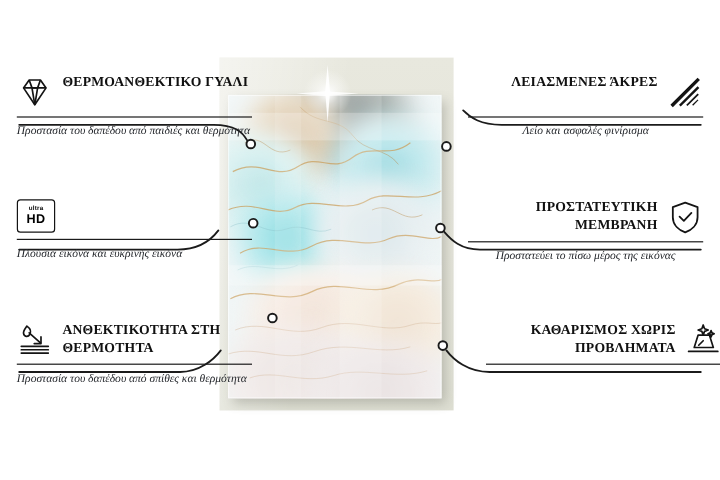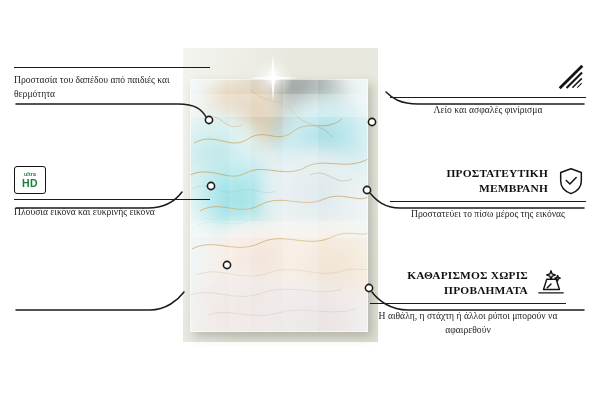--- a/index.html
+++ b/index.html
@@ -57,35 +57,35 @@
   
   .feat{position:absolute;width:196px;}
   .feat .row{display:flex;align-items:flex-start;gap:8px;}
   .feat.left .row{justify-content:flex-start;}
   .feat.right .row{justify-content:flex-end;}
   .ttl{font-size:11.4px;font-weight:700;line-height:1.28;letter-spacing:.2px;
        text-transform:uppercase;color:#111;}
   .feat.left .ttl{text-align:left;}
   .feat.right .ttl{text-align:right;}
   .rule{height:0;border-top:1.3px solid #1b1b1b;margin:5px 0 5px;}
-  .sub{font-size:9.6px;line-height:1.42;color:#23262b;}
+  .sub{font-size:9.6px;line-height:1.42;color:#23262b;font-style:italic;}
   .feat.left .sub{text-align:left;}
   .feat.right .sub{text-align:center;}
   .ico{flex:0 0 auto;width:30px;height:30px;display:block;}
 
   .f1{left:14px;top:62px;}
   .f2{left:14px;top:166px;}
   .f3{left:14px;top:268px;}
   .f4{left:390px;top:62px;}
   .f5{left:390px;top:166px;}
-  .f6{left:370px;top:268px;}
+  .f6{left:405px;top:268px;}
 
   .hdbadge{width:30px;height:26px;border:1.6px solid #141414;border-radius:3px;
            display:flex;flex-direction:column;align-items:center;justify-content:center;
-           line-height:1;font-family:"Liberation Sans",sans-serif;color:#15803d;}
+           line-height:1;font-family:"Liberation Sans",sans-serif;color:#000000;}
   .hdbadge .u{font-size:5.2px;font-weight:700;letter-spacing:.2px;}
   .hdbadge .h{font-size:10.5px;font-weight:700;letter-spacing:.3px;margin-top:1px;}
 </style>
 </head>
 <body>
 
 <div class="stage">
 
   <div class="wall"></div>
 
@@ -158,38 +158,68 @@
       <circle cx="209" cy="120" r="3.6"></circle>
       <circle cx="211" cy="186" r="3.6"></circle>
       <circle cx="227" cy="265" r="3.6"></circle>
       <circle cx="372" cy="122" r="3.6"></circle>
       <circle cx="367" cy="190" r="3.6"></circle>
       <circle cx="369" cy="288" r="3.6"></circle>
     </g>
   </svg>
 
   <div class="feat left f1">
+    <div class="row">
+      <svg class="ico" viewBox="0 0 32 32">
+        <g fill="none" stroke="#141414" stroke-width="1.5" stroke-linejoin="round">
+          <path d="M6 12 L11 5 H21 L26 12 L16 27 Z"></path>
+          <path d="M6 12 H26"></path>
+            <path d="M11 5 L13.5 12 L16 27"></path>
+          <path d="M21 5 L18.5 12 L16 27"></path>
+            <path d="M13.5 12 H18.5"></path>
+        </g>
+      </svg>
+      <div class="ttl">ΘΕΡΜΟΑΝΘΕΚΤΙΚΟ ΓΥΑΛΙ</div>
+    </div>
     <div class="rule"></div>
     <div class="sub">Προστασία του δαπέδου από παιδιές και θερμότητα</div>
   </div>
 
   <div class="feat left f2">
     <div class="row">
       <div class="hdbadge">
         <span class="u">ultra</span>
         <span class="h">HD</span>
       </div>
     </div>
     <div class="rule"></div>
     <div class="sub">Πλούσια εικόνα και ευκρινής εικόνα</div>
   </div>
 
+  <div class="feat left f3">
+    <div class="row">
+      <svg class="ico" viewBox="0 0 32 32">
+        <g fill="none" stroke="#141414" stroke-width="1.5" stroke-linejoin="round" stroke-linecap="round">
+          <path d="M9 4 C12 6,13 9,11.5 11.5 C10 14,6.5 13.5,6 10.5 C5.6 8,7.4 6.2,9 4 Z"></path>
+          <path d="M11 10 L21 19"></path>
+          <path d="M15.5 19.5 L21.5 19.5 L21.5 13.6"></path>
+          <path d="M4 22 H28"></path>
+            <path d="M4 25 H28"></path>
+            <path d="M4 28 H28"></path>
+        </g>
+      </svg>
+      <div class="ttl">ΑΝΘΕΚΤΙΚΟΤΗΤΑ ΣΤΗ ΘΕΡΜΟΤΗΤΑ</div>
+    </div>
+    <div class="rule"></div>
+    <div class="sub">Προστασία του δαπέδου από σπίθες και θερμότητα</div>
+  </div>
 
   <div class="feat right f4">
     <div class="row">
+      <div class="ttl">ΛΕΙΑΣΜΕΝΕΣ ΆΚΡΕΣ</div>
       <svg class="ico" viewBox="0 0 32 32">
         <g stroke="#141414" stroke-linecap="square">
           <path d="M5 27 L27 5" stroke-width="3"></path>
           <path d="M12 27 L27 12" stroke-width="2.2"></path>
           <path d="M18 27 L27 18" stroke-width="1.6"></path>
           <path d="M23 27 L27 23" stroke-width="1.1"></path>
         </g>
       </svg>
     </div>
     <div class="rule"></div>
@@ -217,16 +247,15 @@
         <g fill="none" stroke="#141414" stroke-width="1.5" stroke-linejoin="round" stroke-linecap="round">
           <path d="M8 23 L11.5 12 H21.5 L25 23 Z"></path>
           <path d="M3 26.5 H29"></path>
           <path d="M12 21 L16 17"></path>
           <path d="M16 3 L17.2 6.3 L20.5 7.5 L17.2 8.7 L16 12 L14.8 8.7 L11.5 7.5 L14.8 6.3 Z"></path>
           <path d="M23 8 L23.8 10 L25.8 10.8 L23.8 11.6 L23 13.6 L22.2 11.6 L20.2 10.8 L22.2 10 Z"></path>
         </g>
       </svg>
     </div>
     <div class="rule"></div>
-    <div class="sub">Η αιθάλη, η στάχτη ή άλλοι ρύποι μπορούν να αφαιρεθούν</div>
   </div>
 
 </div>
 
 </body></html>

